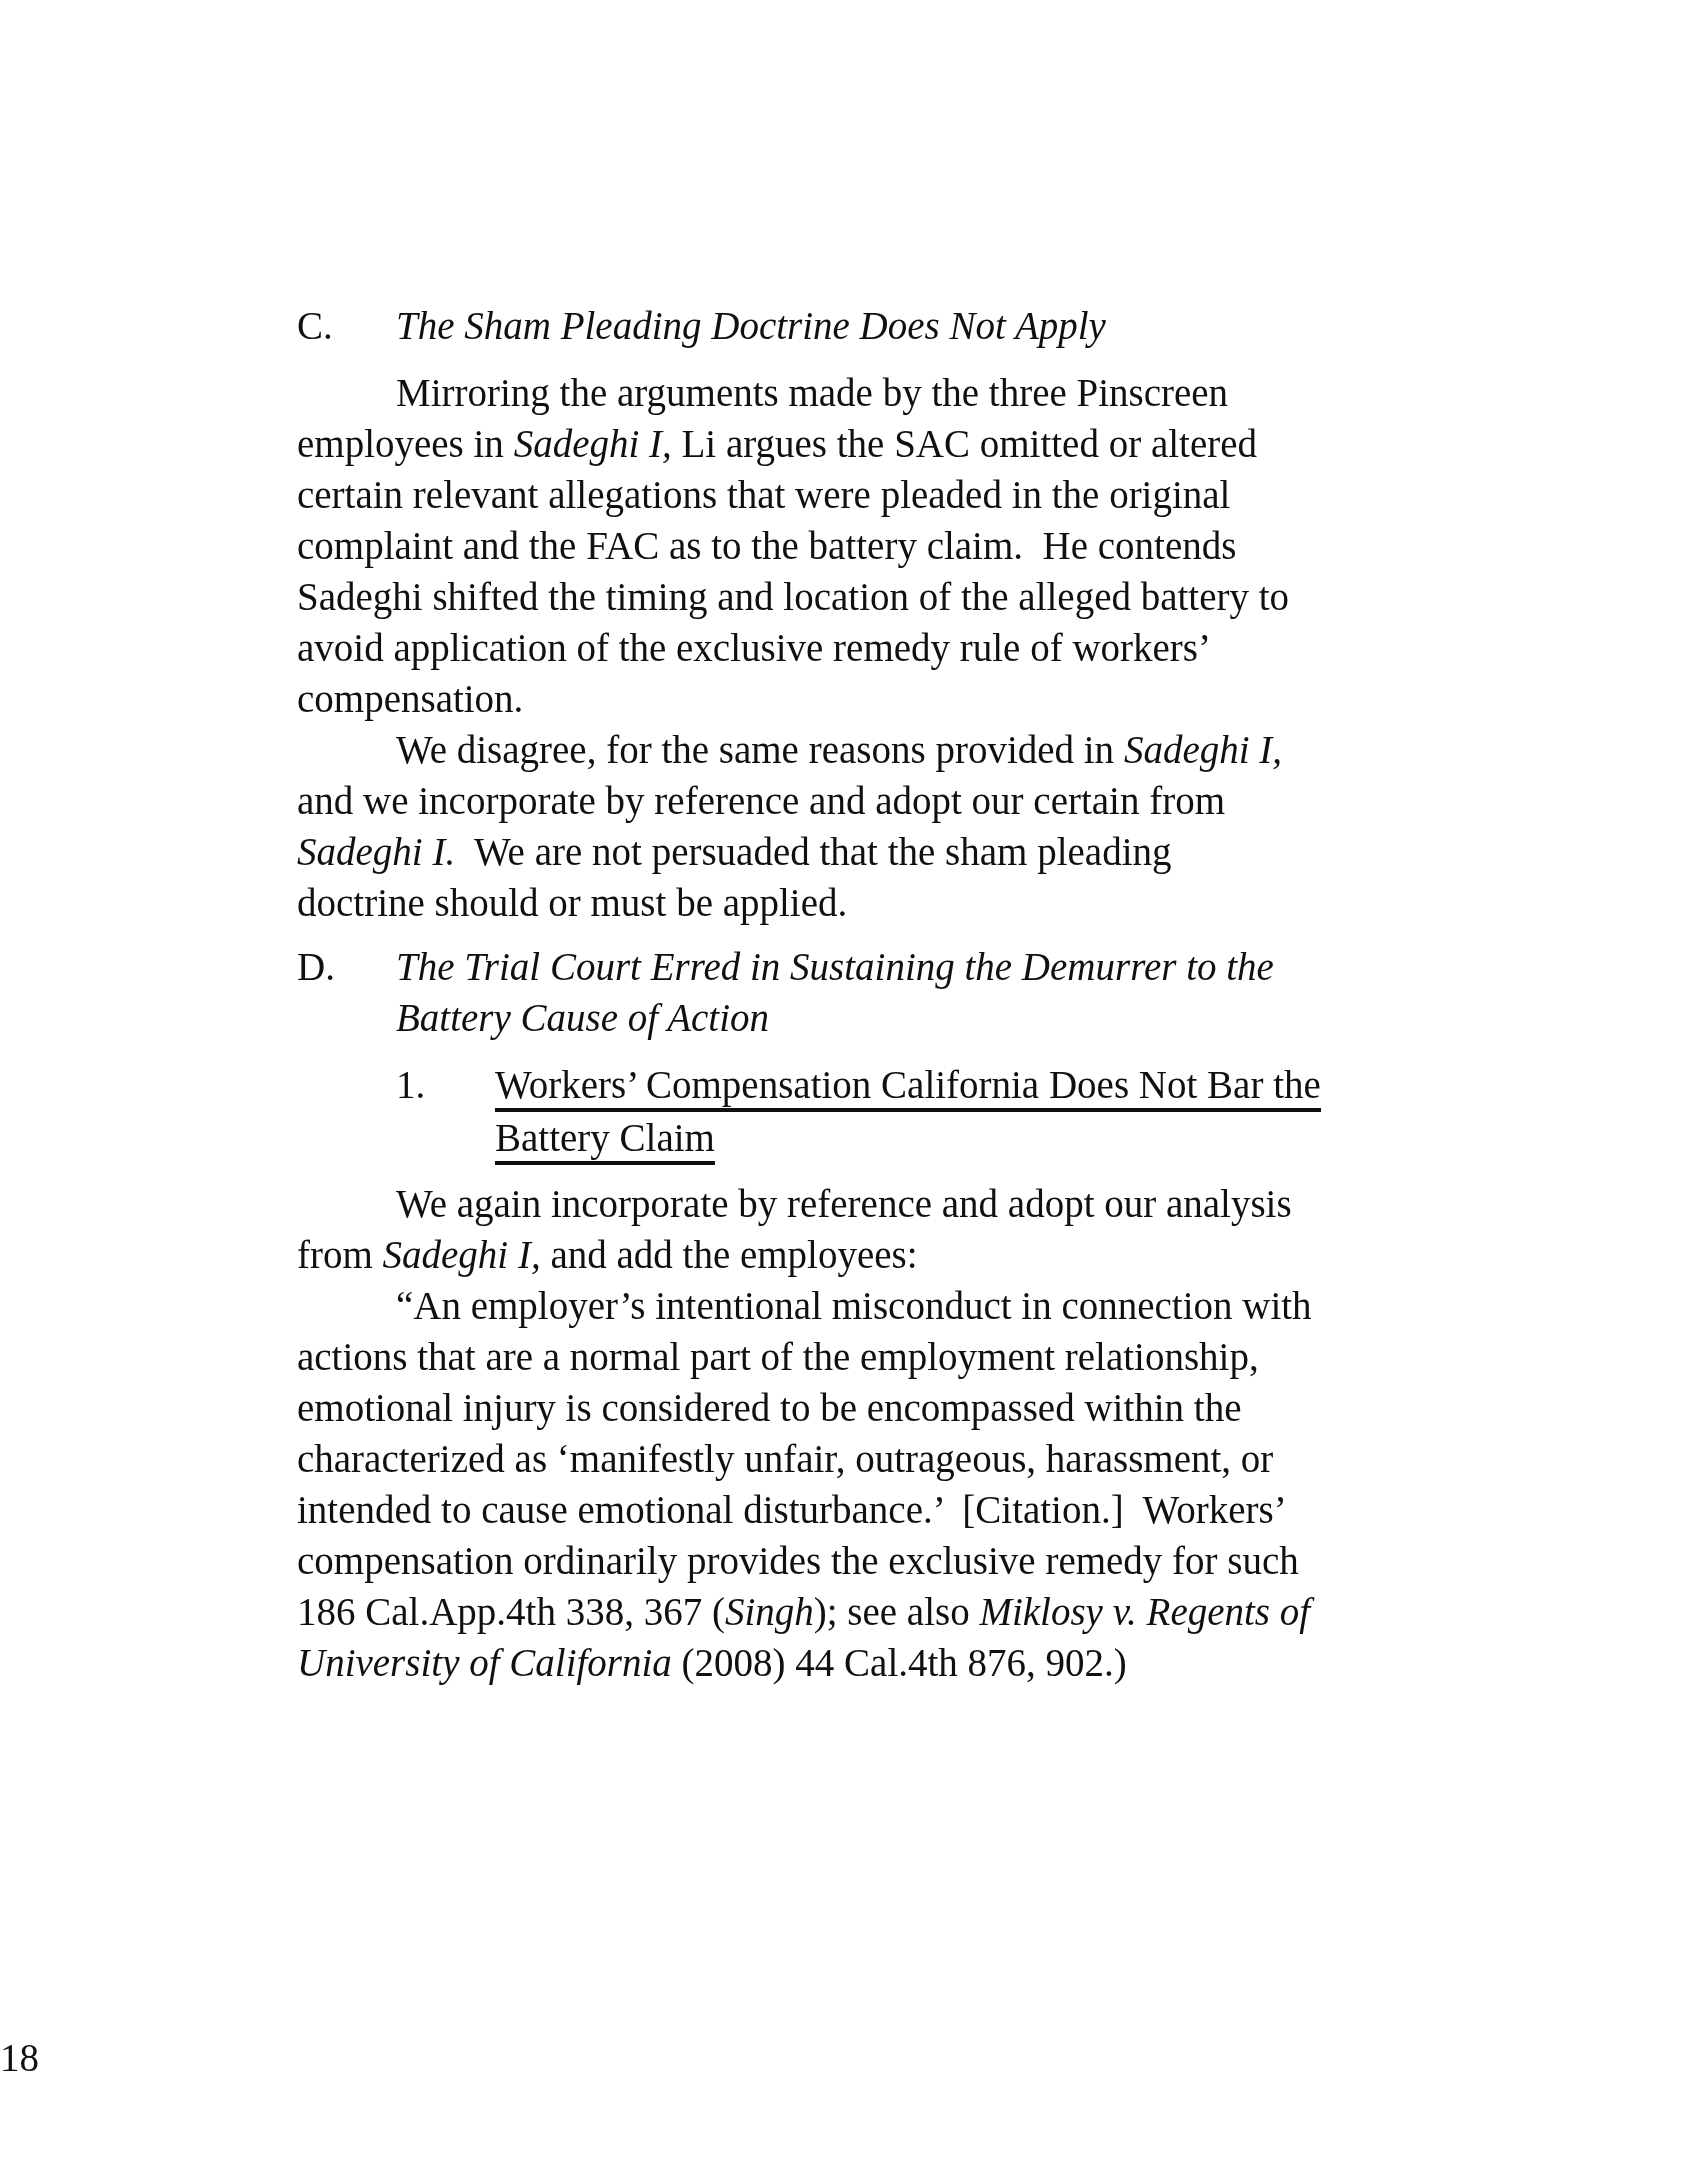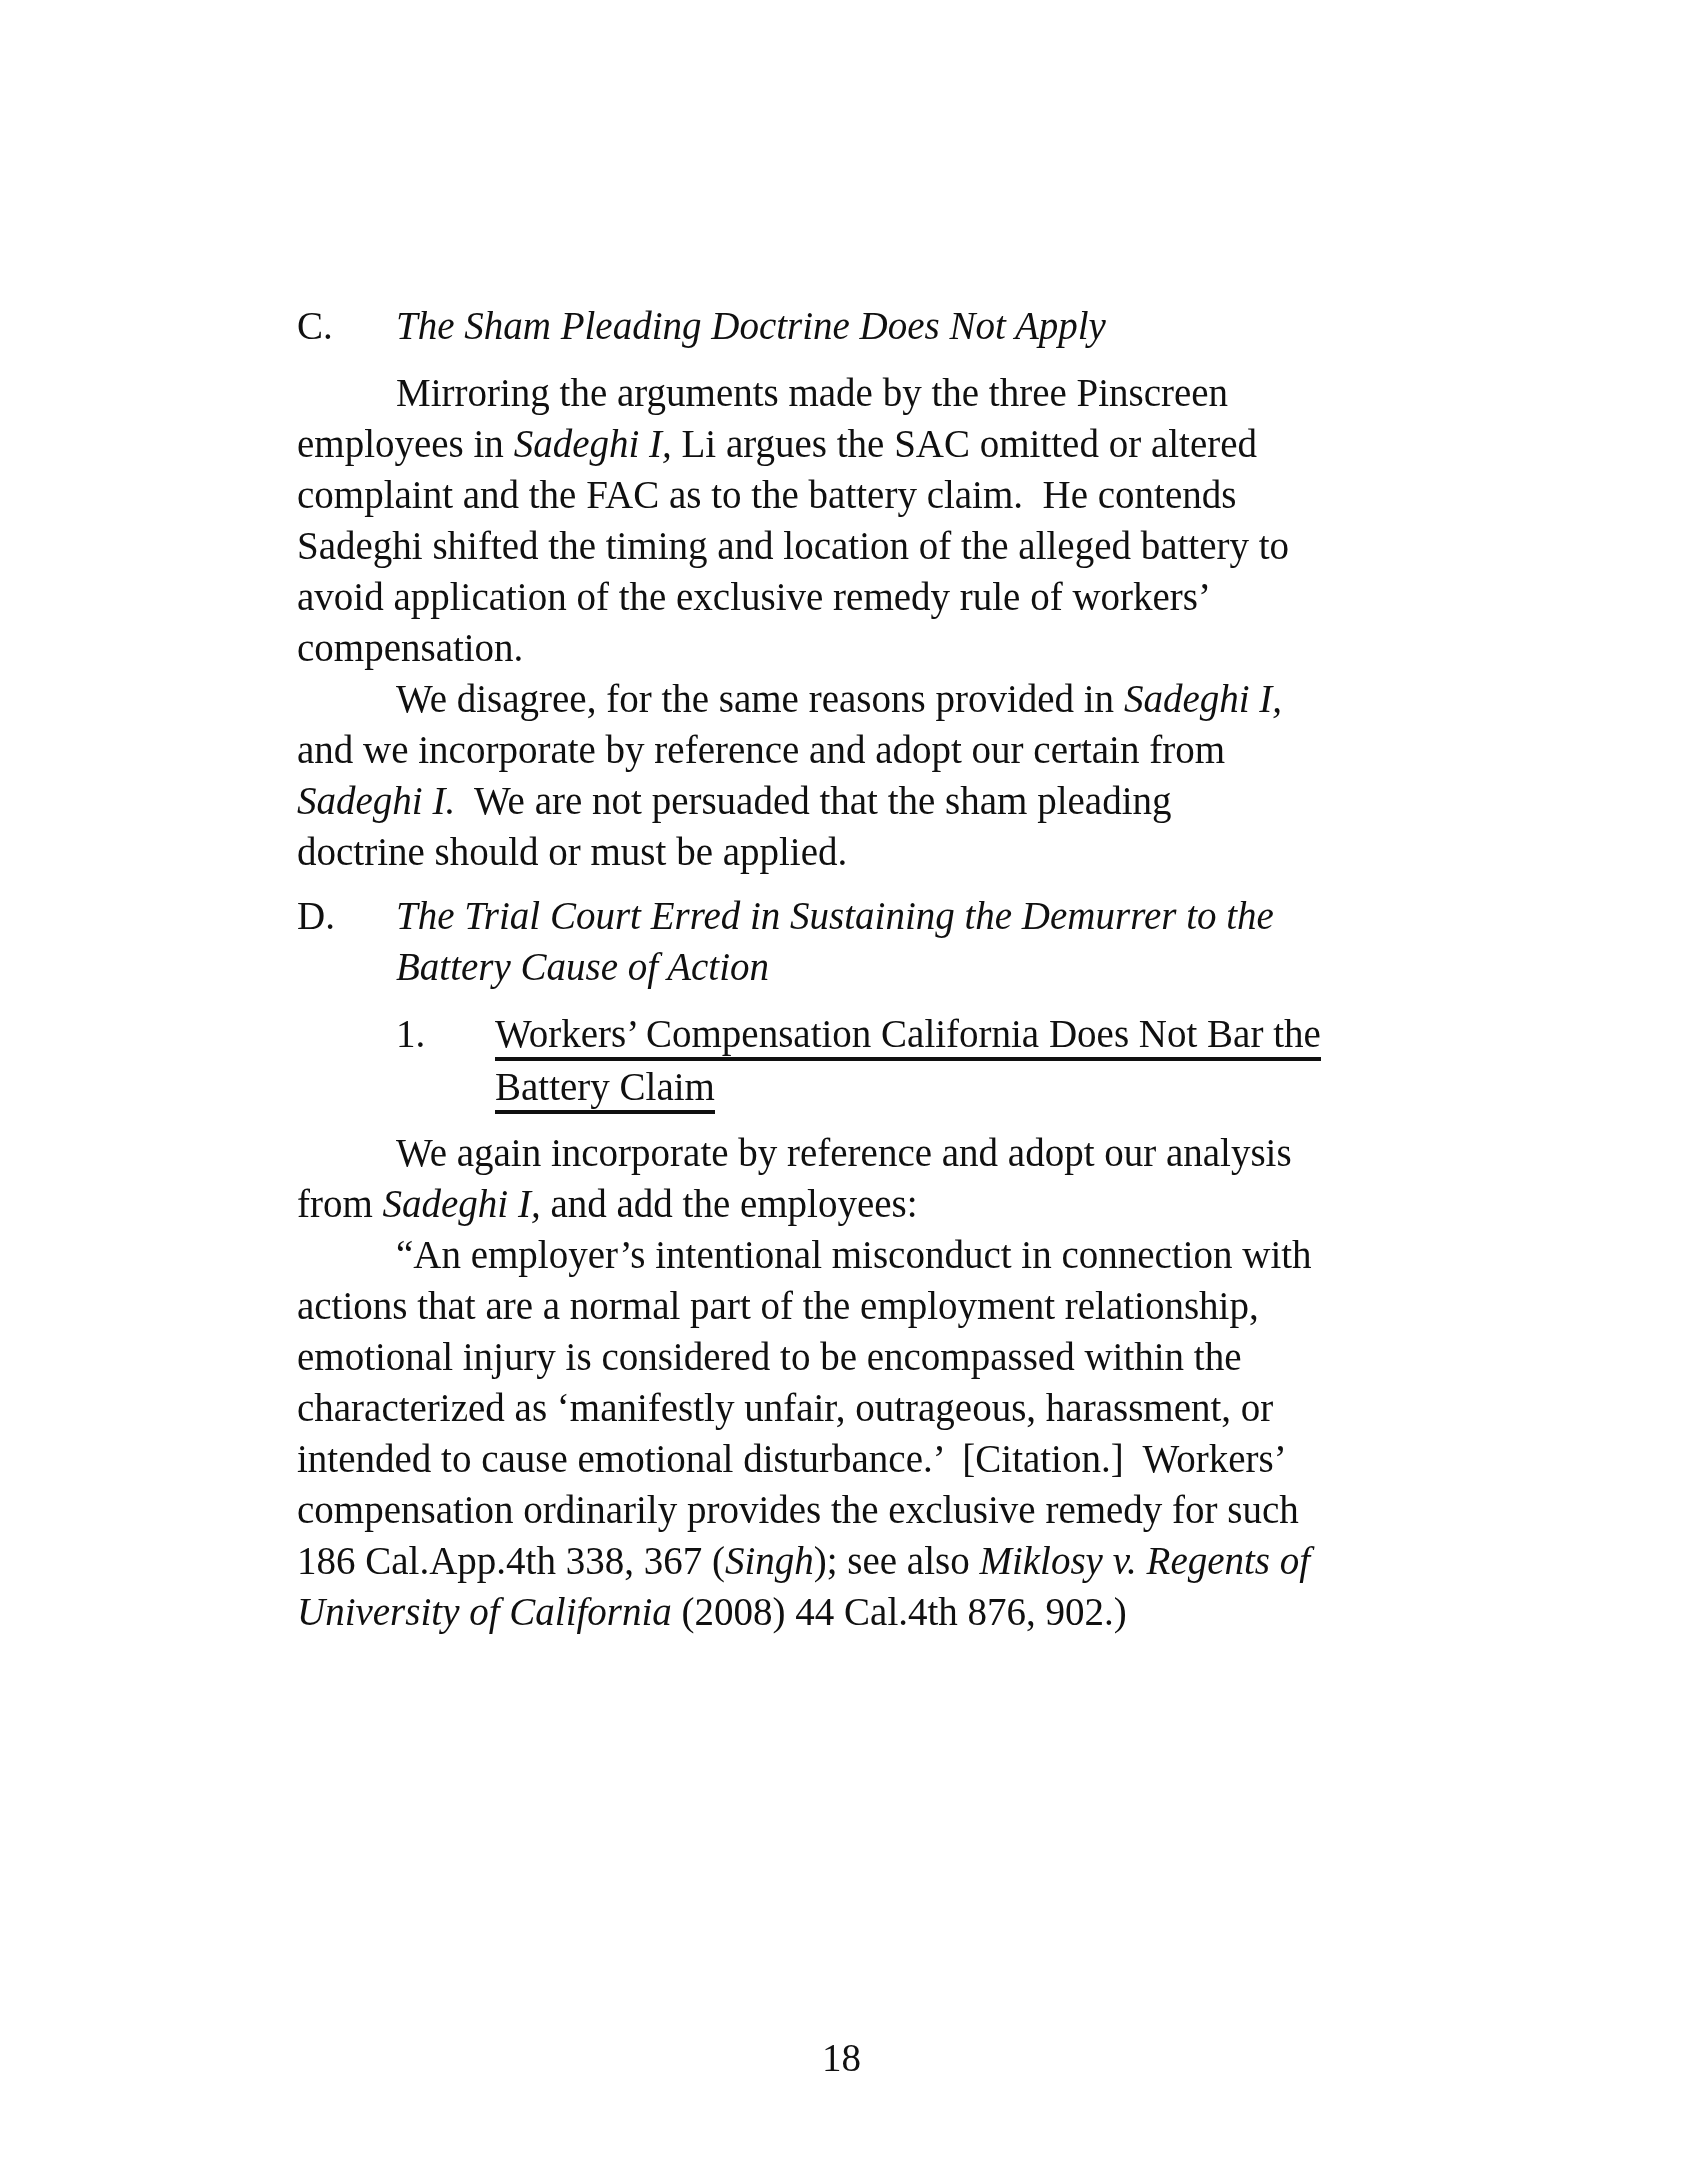--- a/index.html
+++ b/index.html
@@ -32,37 +32,38 @@
   .ul{
     display:inline-block;
     line-height:46px;
     border-bottom:4px solid currentColor;
   }
   .pagenum{
     position:absolute;
     top:2032px;
     left:0;
     right:0;
-    text-align:center;
+    text-align:left;
   }
 </style>
 </head>
 <body>
 
 <div class="page">
   <div class="content">
 
     <div class="heading hA">
       <span class="hlabel">C.</span>
       <span class="htext italic">The Sham Pleading Doctrine Does Not Apply</span>
     </div>
 
     <div class="para">
       <div class="line indent">Mirroring the arguments made by the three Pinscreen</div>
       <div class="line"><span>employees in </span><span class="italic">Sadeghi I,</span><span> Li argues the SAC omitted or altered</span></div>
+      <div class="line">certain relevant allegations that were pleaded in the original</div>
       <div class="line">complaint and the FAC as to the battery claim.  He contends</div>
       <div class="line">Sadeghi shifted the timing and location of the alleged battery to</div>
       <div class="line">avoid application of the exclusive remedy rule of workers’</div>
       <div class="line">compensation.</div>
     </div>
 
     <div class="para">
       <div class="line indent"><span>We disagree, for the same reasons provided in </span><span class="italic">Sadeghi I,</span></div>
       <div class="line">and we incorporate by reference and adopt our certain from</div>
       <div class="line"><span class="italic">Sadeghi I.</span><span>  We are not persuaded that the sham pleading</span></div>

